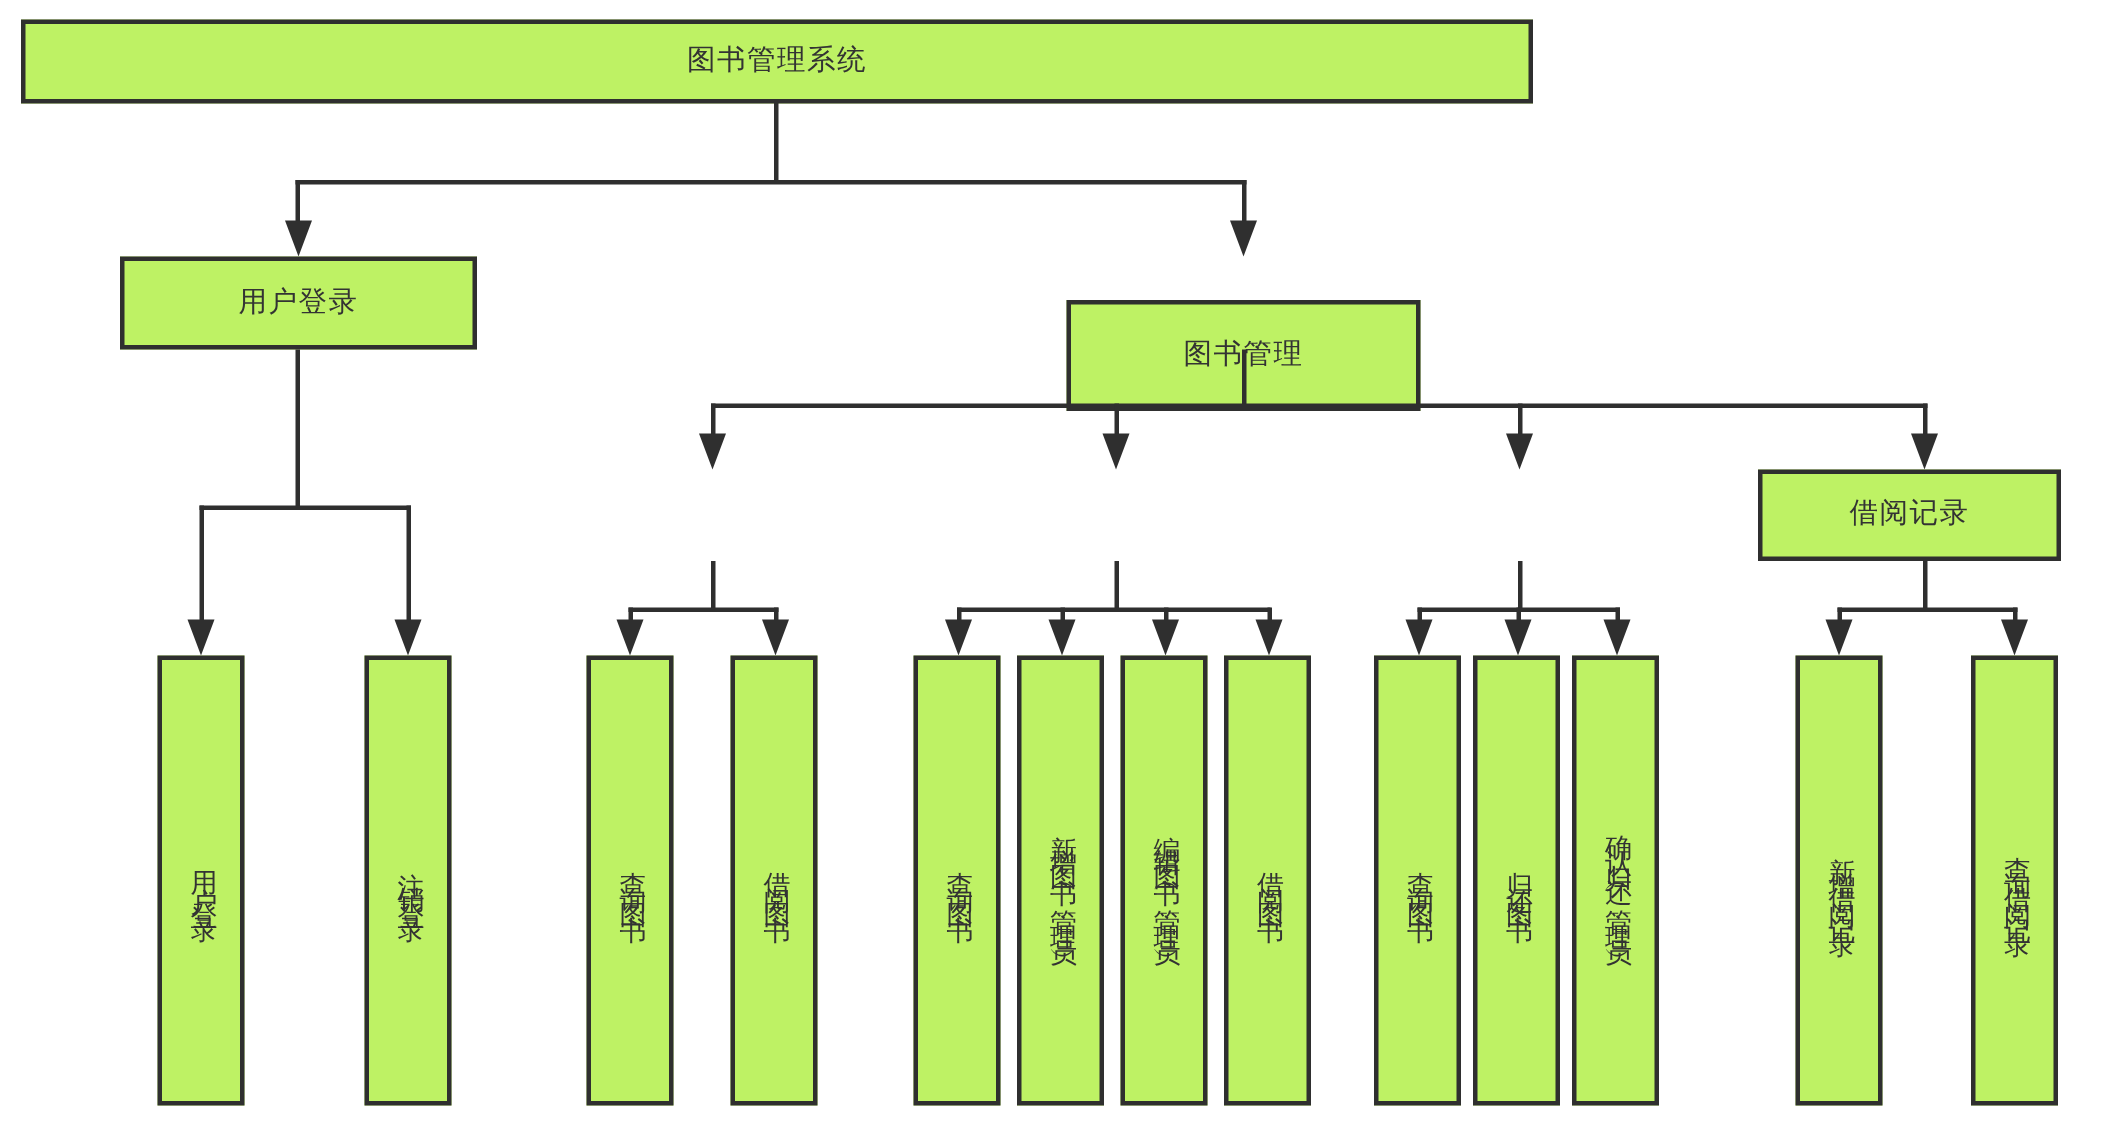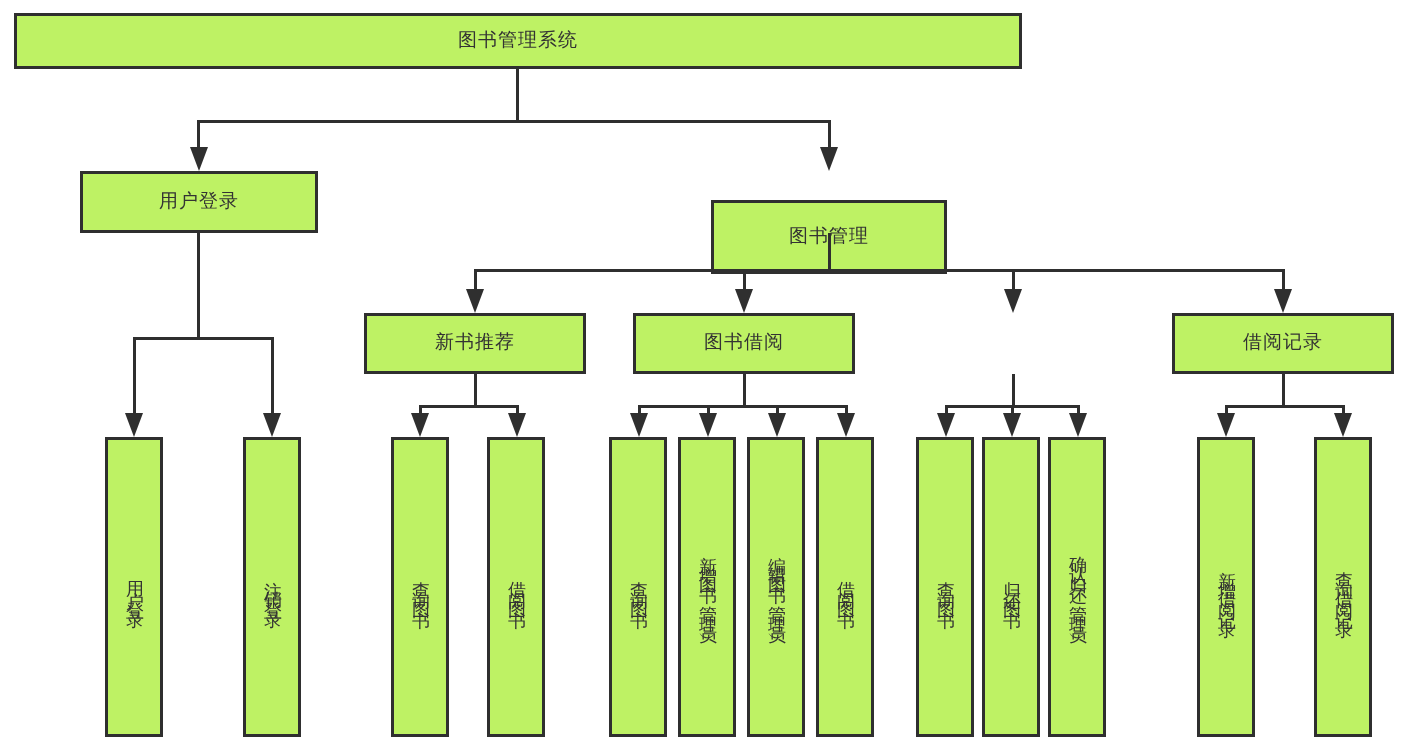--- a/index.html
+++ b/index.html
@@ -97,27 +97,21 @@
   <div class="hline" style="left:474px;top:269px;width:811px;"></div>
   <div class="vline" style="left:474px;top:269px;height:22px;"></div>
   <div class="vline" style="left:743px;top:269px;height:22px;"></div>
   <div class="vline" style="left:1012px;top:269px;height:22px;"></div>
   <div class="vline" style="left:1282px;top:269px;height:22px;"></div>
   <div class="ah" style="left:466px;top:289px;"></div>
   <div class="ah" style="left:735px;top:289px;"></div>
   <div class="ah" style="left:1004px;top:289px;"></div>
   <div class="ah" style="left:1274px;top:289px;"></div>
 
-  <div class="box" style="left:364px;top:313px;width:222px;height:61px;">
-    <span class="hlabel">新书推荐</span>
-  </div>
-  <div class="box" style="left:633px;top:313px;width:222px;height:61px;">
-    <span class="hlabel">图书借阅</span>
-  </div>
-  <div class="box" style="left:1172px;top:313px;width:222px;height:61px;">
+  <div class="box" style="left:1172px;top:313px;width:202px;height:61px;">
     <span class="hlabel">借阅记录</span>
   </div>
 
   <div class="vline" style="left:474px;top:374px;height:33px;"></div>
   <div class="hline" style="left:419px;top:405px;width:100px;"></div>
   <div class="vline" style="left:419px;top:405px;height:11px;"></div>
   <div class="vline" style="left:516px;top:405px;height:11px;"></div>
   <div class="ah" style="left:411px;top:413px;"></div>
   <div class="ah" style="left:508px;top:413px;"></div>
 

